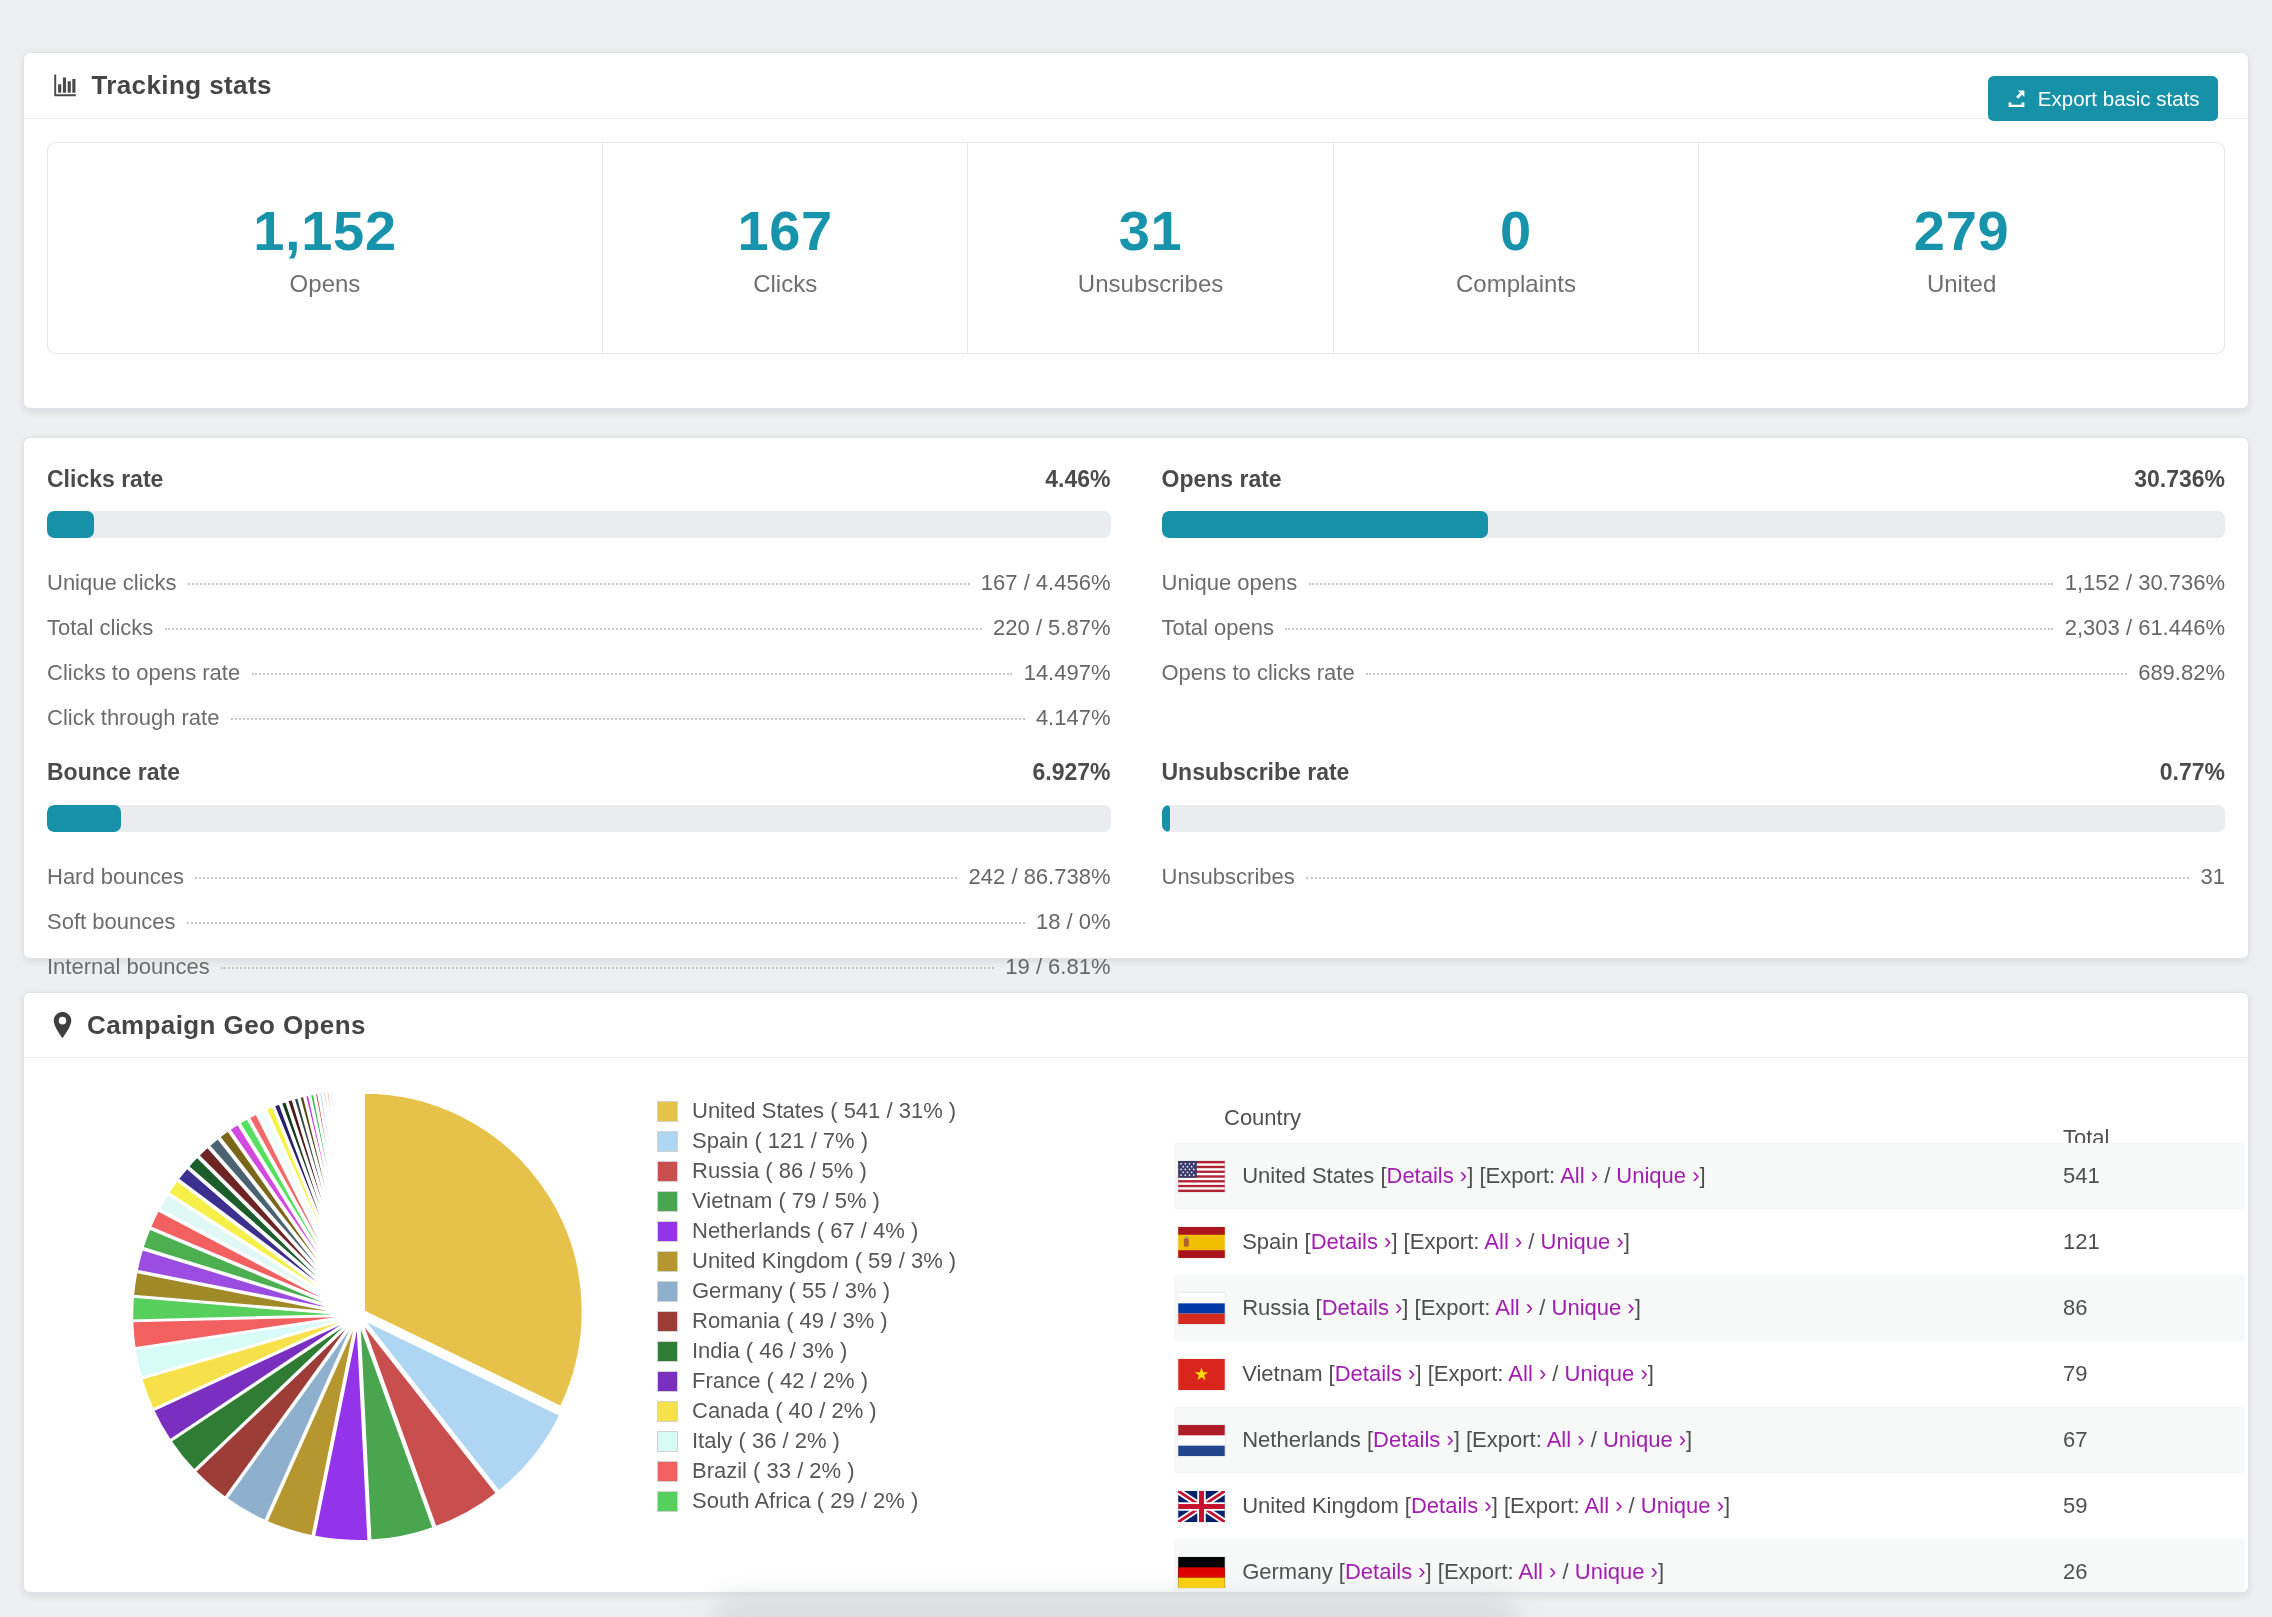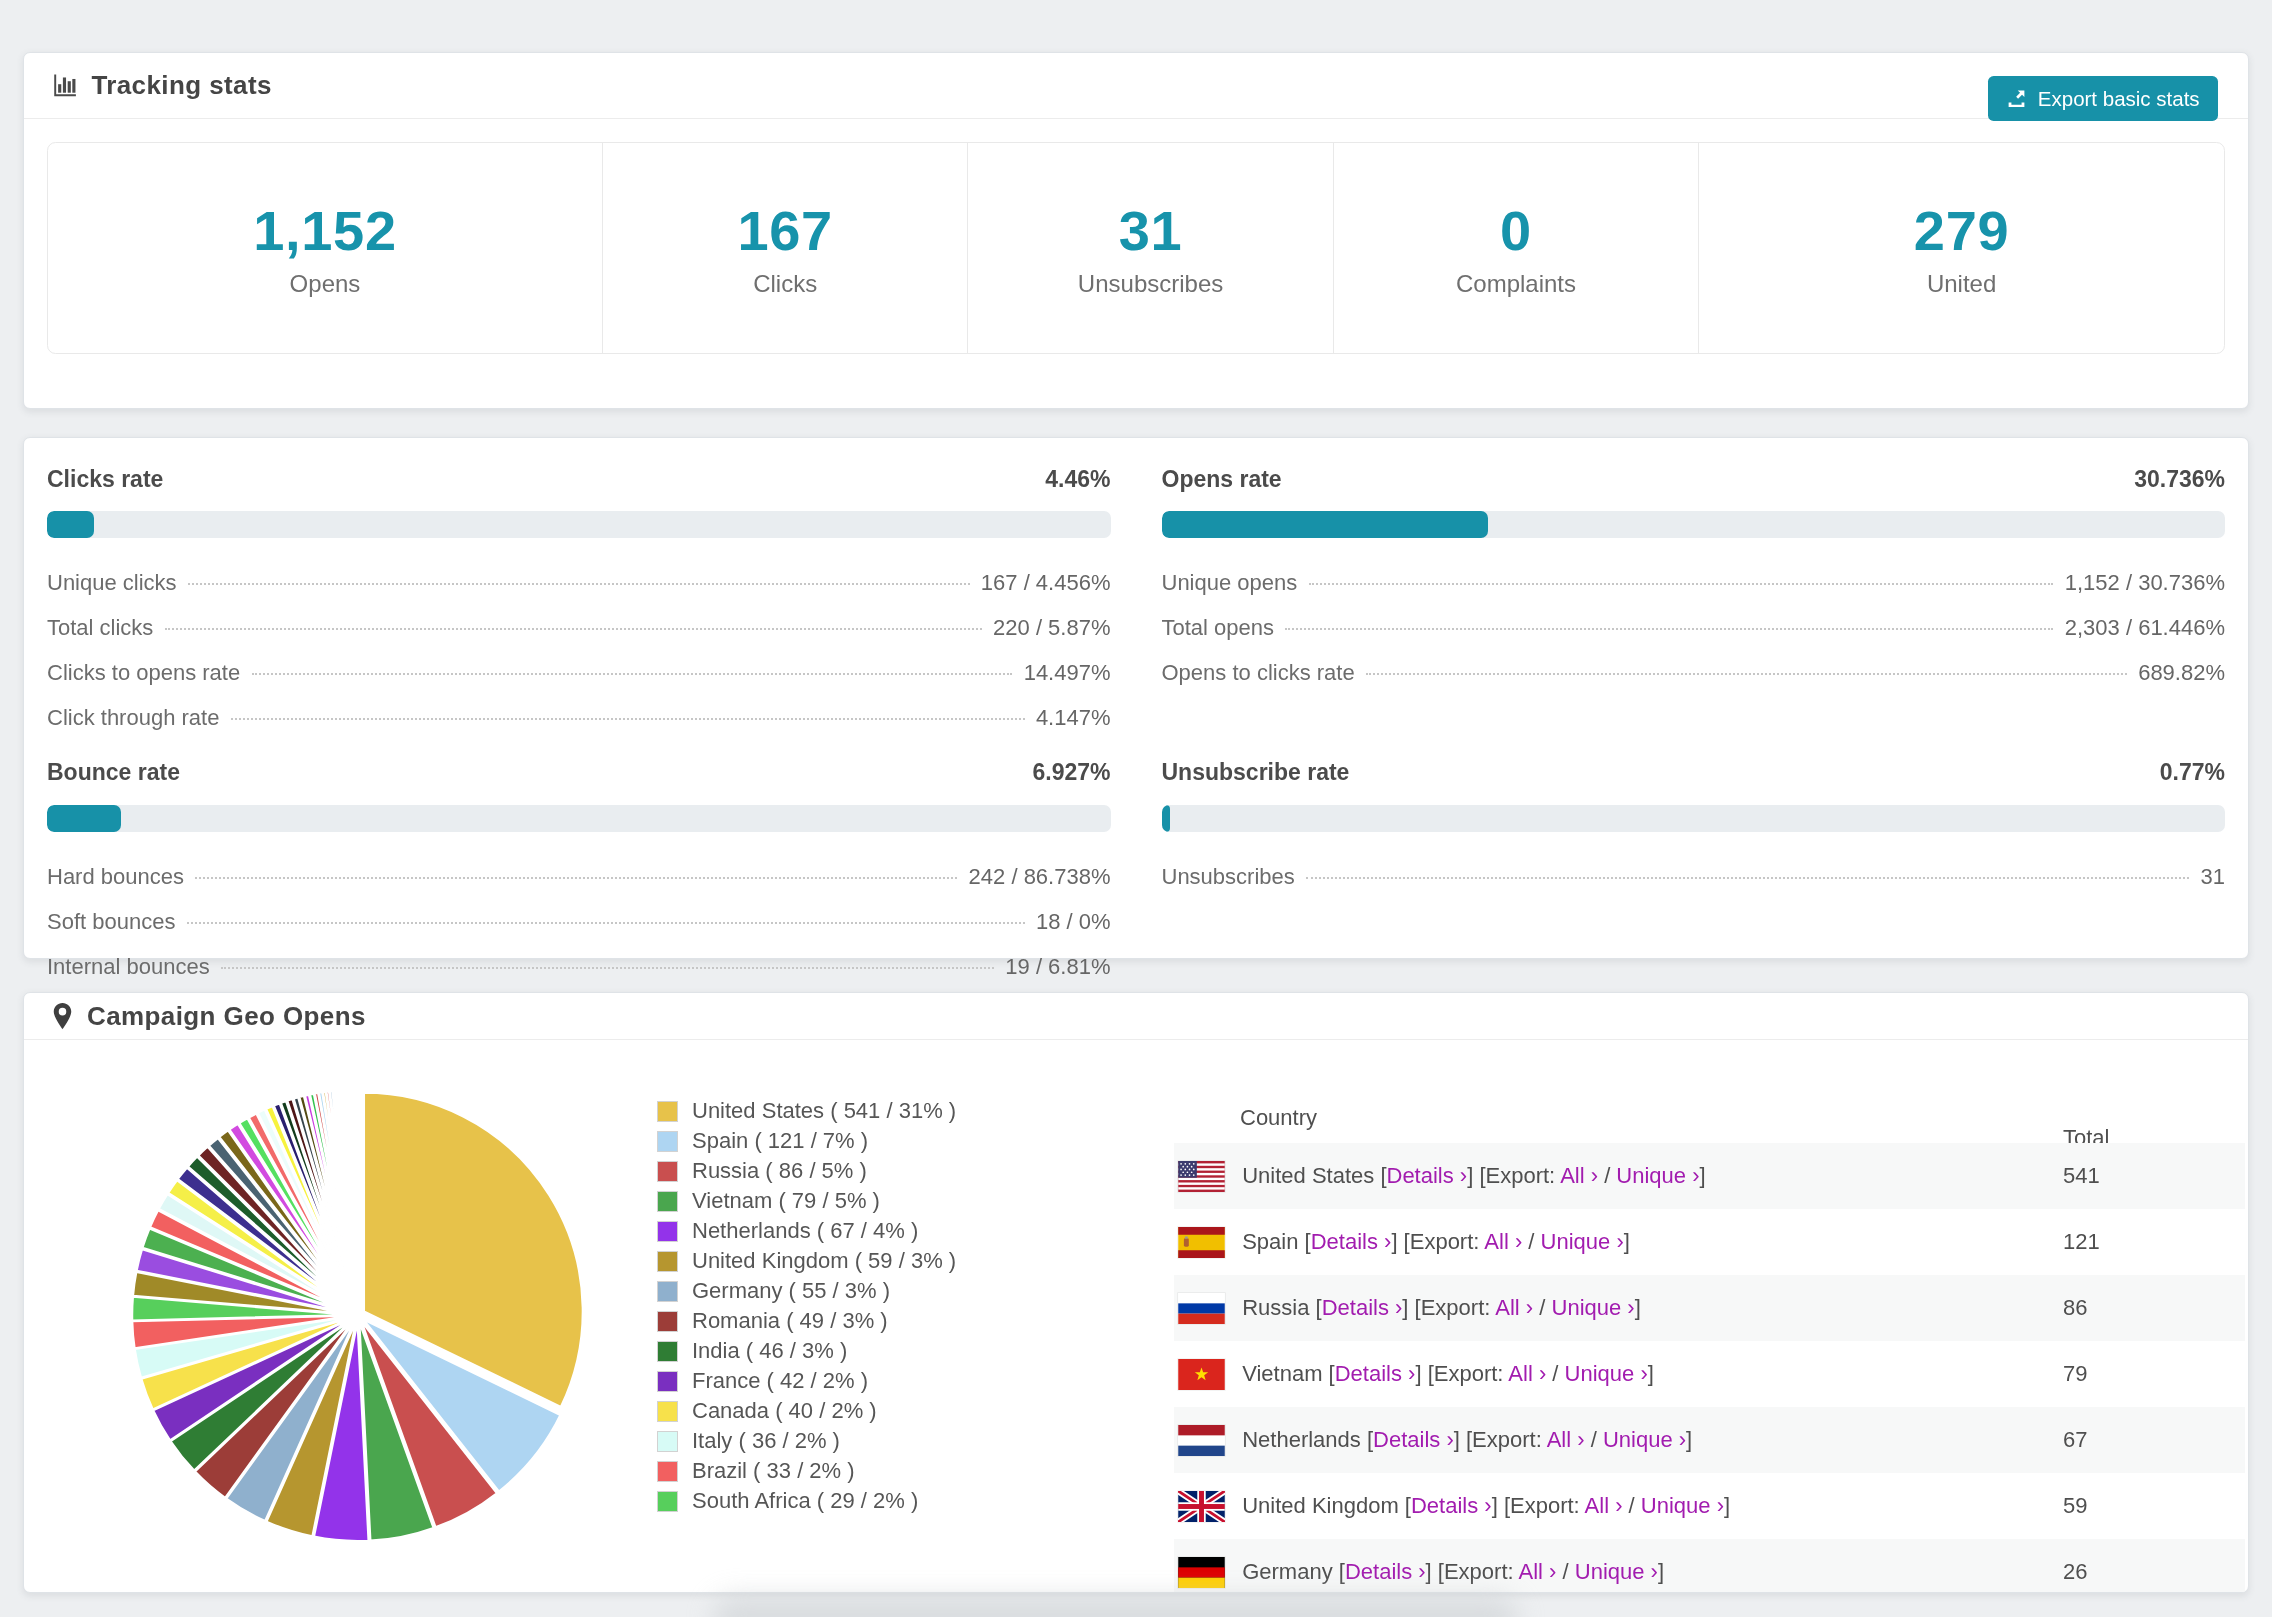--- a/index.html
+++ b/index.html
@@ -19,21 +19,21 @@
   }
   #card-tracking { left:23px; top:52px;  width:2226px; height:357px; }
   #card-rates    { left:23px; top:437px; width:2226px; height:522px; }
   #card-geo      { left:23px; top:992px;width:2226px; height:601px; overflow:hidden; }
 
   .panel-header {
     display:flex; align-items:center;
     height:66px; padding:0 28px;
     border-bottom:1.4px solid #ececec;
   }
-  #card-geo .panel-header { height:47px; }
+  #card-geo .panel-header { height:65px; }
   .panel-title { font-size:26px; color:#454545; letter-spacing:0.4px; }
   .panel-header .hicon { margin-right:14px; display:flex; align-items:center; }
 
   
   #export-btn {
     position:absolute; top:23px; right:30px;
     height:45px; padding:0 18.4px;
     display:flex; align-items:center; gap:10.6px;
     background:#1791a8; color:#fff;
     font-size:20.5px; font-family:inherit;
@@ -76,21 +76,21 @@
 
   
   #pie-wrap { position:absolute; left:87px; top:78px; width:494px; height:494px; }
   #legend { position:absolute; left:633px; top:103px; list-style:none; }
   .legend-item { display:flex; align-items:center; height:30px; font-size:22px; color:#565656; }
   .legend-swatch { width:21px; height:21px; border:1.4px solid #d2d2d2; margin-right:14px; flex:none; }
 
   #geo-table { position:absolute; left:1150px; top:99px; width:1071px; }
   .geo-thead { position:relative; height:51px; display:flex; align-items:center;
                font-size:22px; color:#4f4f4f; }
-  .th-country { margin-left:66px; }
+  .th-country { margin-left:50px; }
   .th-total   { position:absolute; left:889px;margin-top:41px; }
   .geo-row { position:relative; display:flex; align-items:center; height:66px;
              font-size:22px; color:#4f4f4f; padding-left:4.2px; }
   .geo-row:nth-child(odd) { background:#f7f8f8; }
   .flag { width:47px; height:31px; margin-right:17px; flex:none;
           box-shadow:0 0 0 0.7px rgba(0,0,0,.07); }
   .country-line { white-space:nowrap; }
   .country-line a { color:#a21caf; text-decoration:none; }
   .row-total { position:absolute; left:889px; }
 

